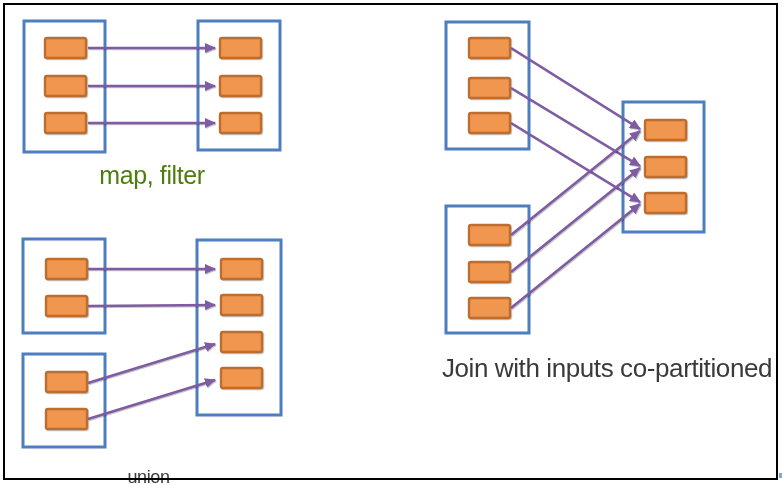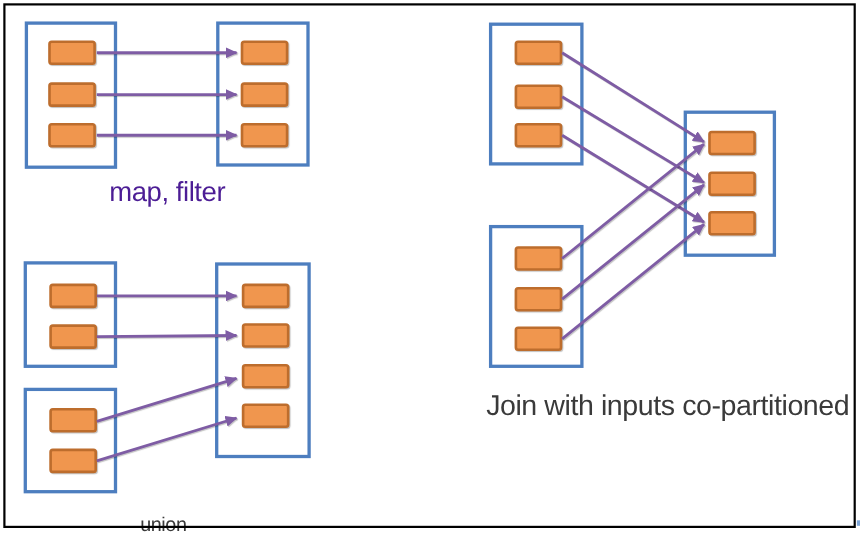--- a/index.html
+++ b/index.html
@@ -80,19 +80,19 @@
       <rect x="645" y="157" width="41" height="20" rx="2" fill="#F0964E" stroke="#BD6D2D" stroke-width="2.4" class="shadowed"></rect>
       <rect x="645" y="193" width="41" height="20" rx="2" fill="#F0964E" stroke="#BD6D2D" stroke-width="2.4" class="shadowed"></rect>
       <line x1="511" y1="48" x2="640" y2="129" stroke="#7E5CA4" stroke-width="2.6" marker-end="url(#ah)" class="shadowed"></line>
       <line x1="511" y1="88" x2="640" y2="166" stroke="#7E5CA4" stroke-width="2.6" marker-end="url(#ah)" class="shadowed"></line>
       <line x1="511" y1="123" x2="640" y2="202" stroke="#7E5CA4" stroke-width="2.6" marker-end="url(#ah)" class="shadowed"></line>
       <line x1="511" y1="235" x2="640" y2="131" stroke="#7E5CA4" stroke-width="2.6" marker-end="url(#ah)" class="shadowed"></line>
       <line x1="511" y1="272" x2="640" y2="168" stroke="#7E5CA4" stroke-width="2.6" marker-end="url(#ah)" class="shadowed"></line>
       <line x1="511" y1="308" x2="640" y2="204" stroke="#7E5CA4" stroke-width="2.6" marker-end="url(#ah)" class="shadowed"></line>
     </svg>
 
-  <div class="caption map-filter" style="color: #4c1d95;">map, filter</div>
+  <div class="caption map-filter" style="color: #4d7c0f;">map, filter</div>
   <div class="caption union" style="color: rgb(58, 58, 58);">union</div>
   <div class="caption join" style="color: rgb(58, 58, 58);">Join with inputs co-partitioned</div>
 
   <div class="frame" style="border-color: rgb(0, 0, 0);"></div>
   <div class="stray" style="background: rgb(126, 166, 216);"></div>
 </div>
 
 </body></html>

